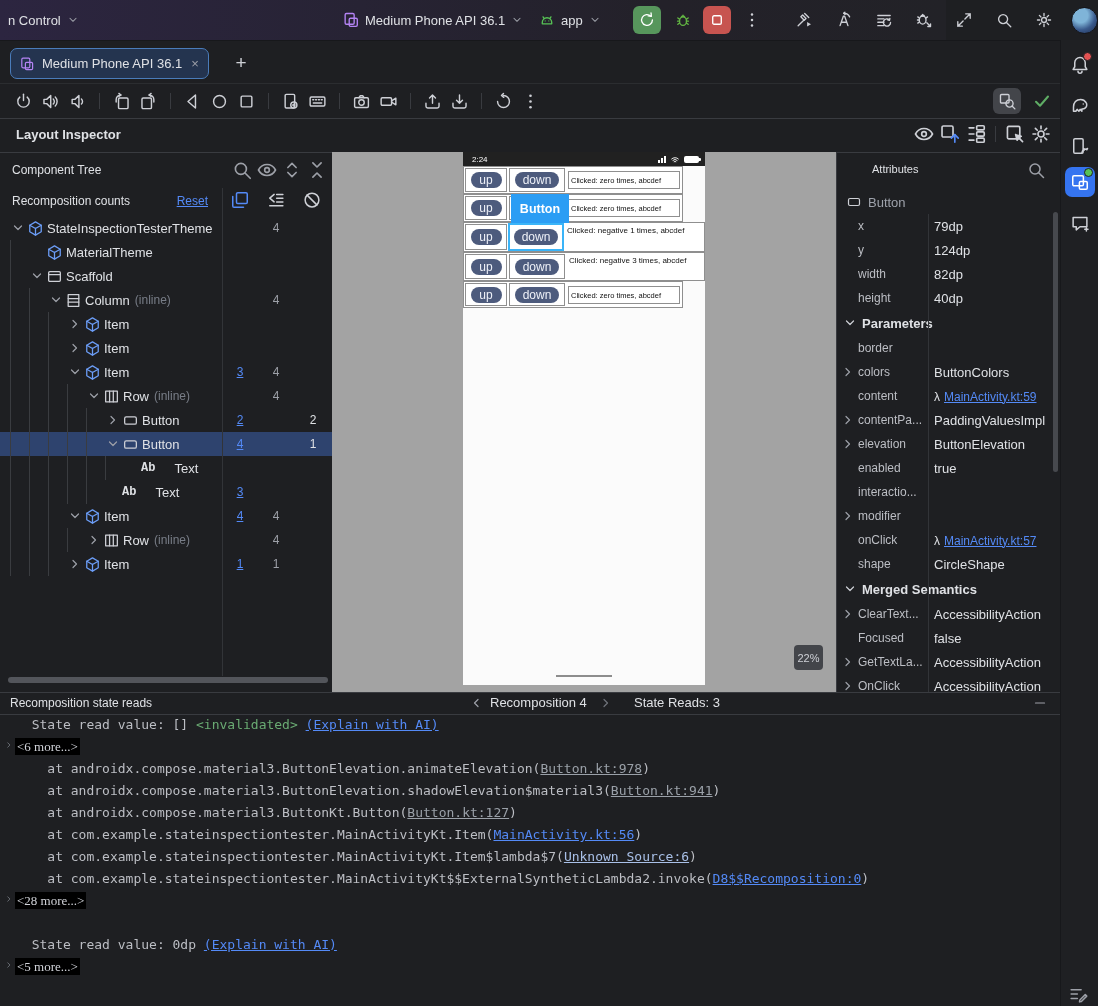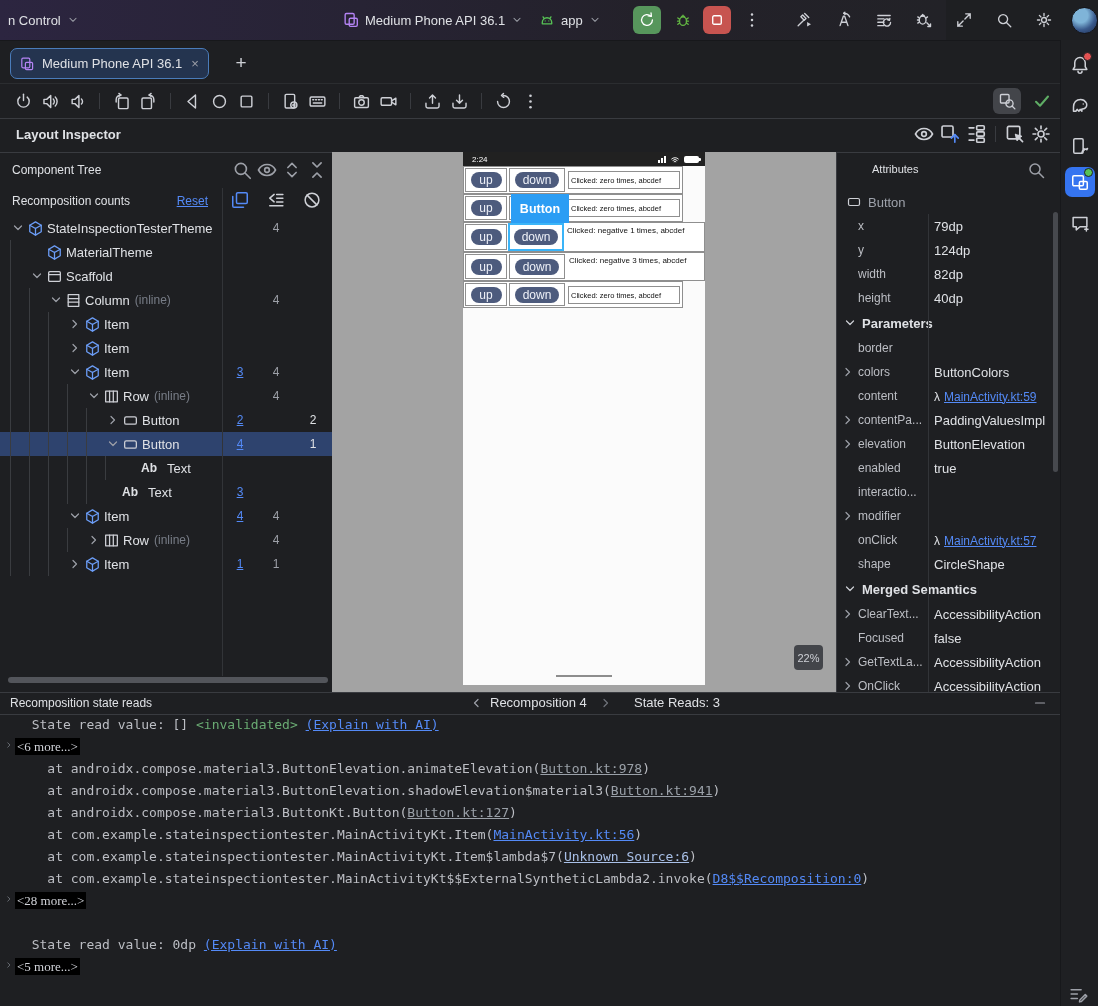--- a/index.html
+++ b/index.html
@@ -56,21 +56,21 @@
   .rc-icons span.cell{width:36px;display:flex;justify-content:center;}
   .rc-icons .icon{width:20px;height:20px;}
   .tree-rows{position:absolute;left:0;top:64px;width:332px;}
   .tree-row{position:relative;height:24px;display:flex;align-items:center;padding-left:10px;}
   .tree-row.selected{background:#2e436e;}
   .guide{width:18px;height:24px;border-left:1px solid #3a3c40;flex:none;}
   .chevslot{width:16px;flex:none;}
   .tree-row .icon.tchev{width:16px;height:16px;color:#9da0a8;}
   .tree-row .icon.tico{width:17px;height:17px;margin:0 3px 0 1px;color:#ced0d6;}
   .tree-row .icon.blue{color:#6c9ef8;}
-  .tree-ab{font-size:12px;font-weight:bold;color:#dfe1e5;margin:0 10px 0 1px;flex:none;}
+  .tree-ab{font-size:12px;font-weight:bold;color:#dfe1e5;margin:0 19px 0 1px;flex:none;font-family:Liberation Mono, monospace;}
   .tlabel{white-space:nowrap;}
   .tsuffix{font-size:12px;color:#787d87;margin-left:5px;white-space:nowrap;}
   .counts{position:absolute;right:0;top:0;height:24px;width:110px;display:flex;align-items:center;font-size:12px;}
   .counts span{display:flex;justify-content:center;}
   .counts .k1{width:36px;}
   .counts .k2{width:36px;color:#9da0a8;}
   .counts .k3{width:38px;color:#dfe1e5;}
   .counts .k1 a{color:#548af7;text-decoration:underline;}
   .tree-scroll{position:absolute;left:8px;top:525px;width:320px;height:6px;border-radius:3px;background:#53555b;}
 

